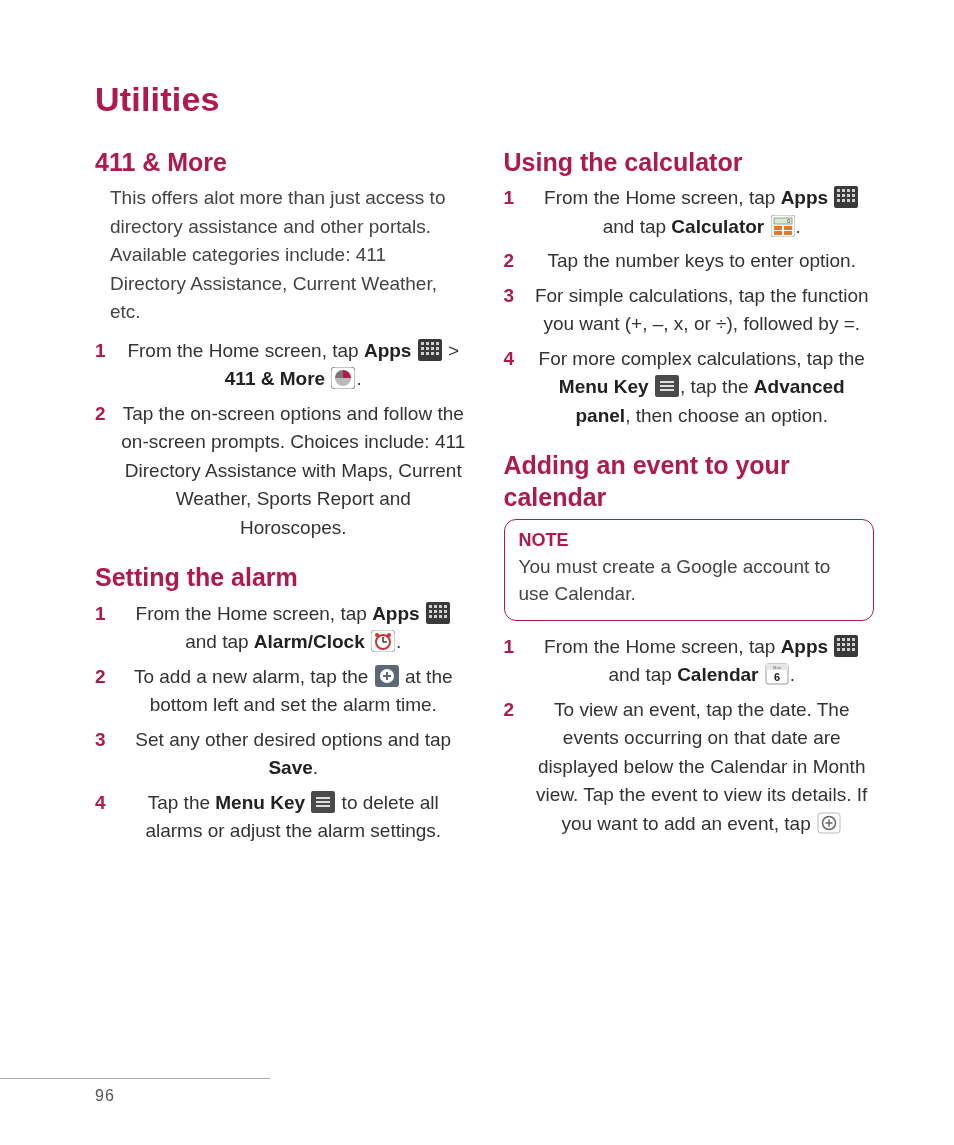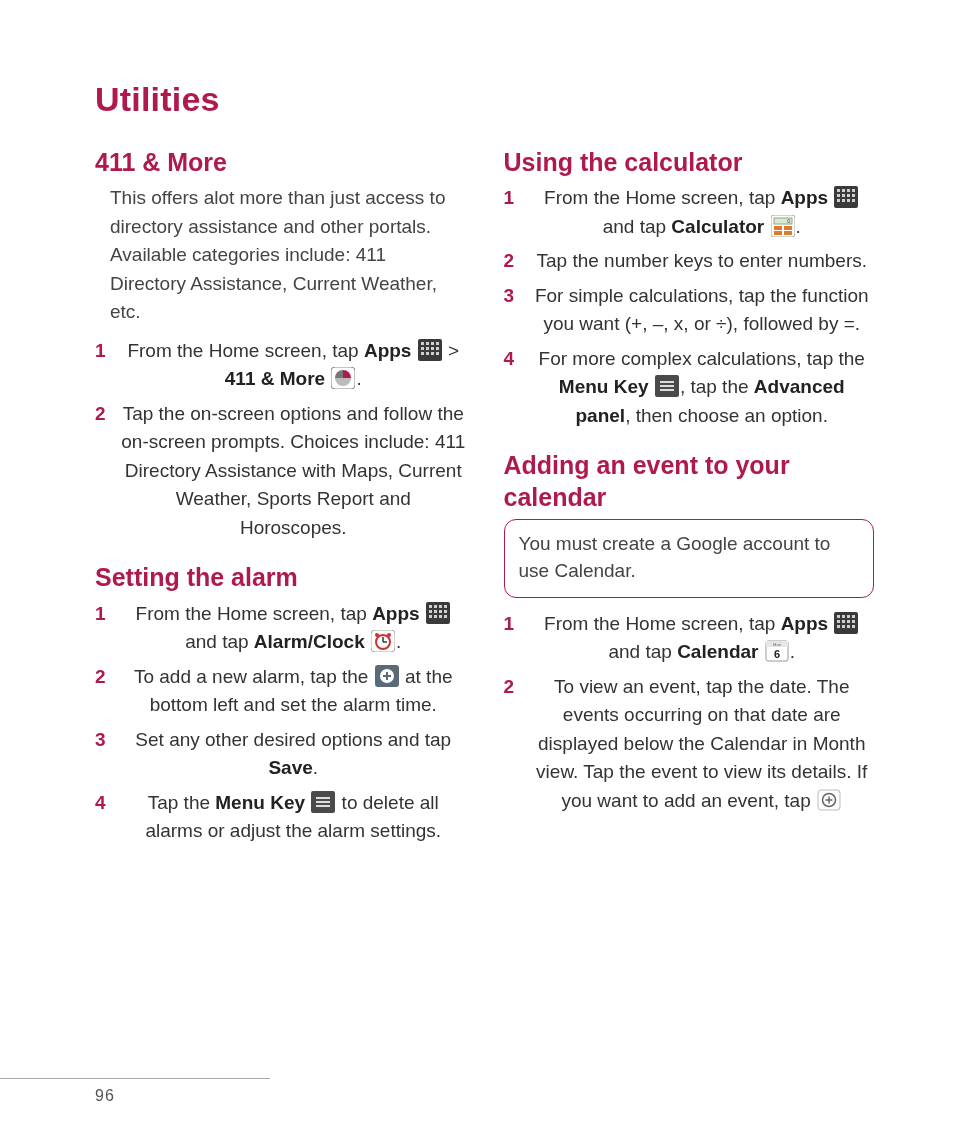--- a/index.html
+++ b/index.html
@@ -260,38 +260,39 @@
                 <rect x="0" y="0" width="24" height="22" rx="3" fill="#fff" stroke="#aaa"></rect>
                 <rect x="3" y="3" width="18" height="6" fill="#d9e8d0" stroke="#8a8"></rect>
                 <text x="19" y="8" font-size="5" text-anchor="end" fill="#333">0</text>
                 <rect x="3" y="11" width="8" height="4" fill="#e07a2a"></rect>
                 <rect x="13" y="11" width="8" height="4" fill="#e07a2a"></rect>
                 <rect x="3" y="16" width="8" height="4" fill="#e07a2a"></rect>
                 <rect x="13" y="16" width="8" height="4" fill="#e07a2a"></rect>
               </svg>
           </span><span>.</span>
         </li>
-        <li>Tap the number keys to enter numbers.</li>
+        <li>Tap the number keys to enter option.</li>
         <li>For simple calculations, tap the function you want (+, –, x, or ÷), followed by =.</li>
         <li>
           <span>For more complex calculations, tap the </span><b>Menu Key</b>
           <span class="icon">
             <svg viewBox="0 0 24 22">
                 <rect x="0" y="0" width="24" height="22" rx="2" fill="#4a4a4a"></rect>
                 <rect x="5" y="6" width="14" height="2" fill="#ddd"></rect>
                 <rect x="5" y="10" width="14" height="2" fill="#ddd"></rect>
                 <rect x="5" y="14" width="14" height="2" fill="#ddd"></rect>
               </svg>
           </span><span>, tap the </span><b>Advanced panel</b><span>, then choose an option.</span>
         </li>
       </ol>
 
       <h2 class="section mt">Adding an event to your calendar</h2>
 
       <div class="note-box">
+        <div class="note-title">NOTE</div>
         <div class="note-body">You must create a Google account to use Calendar.</div>
       </div>
 
       <ol class="steps">
         <li>
           <span>From the Home screen, tap </span><b>Apps</b>
           <span class="icon">
             <svg viewBox="0 0 24 22">
                 <rect x="0" y="0" width="24" height="22" rx="2" fill="#3a3a3a"></rect>
                 <g fill="#cfcfcf">

